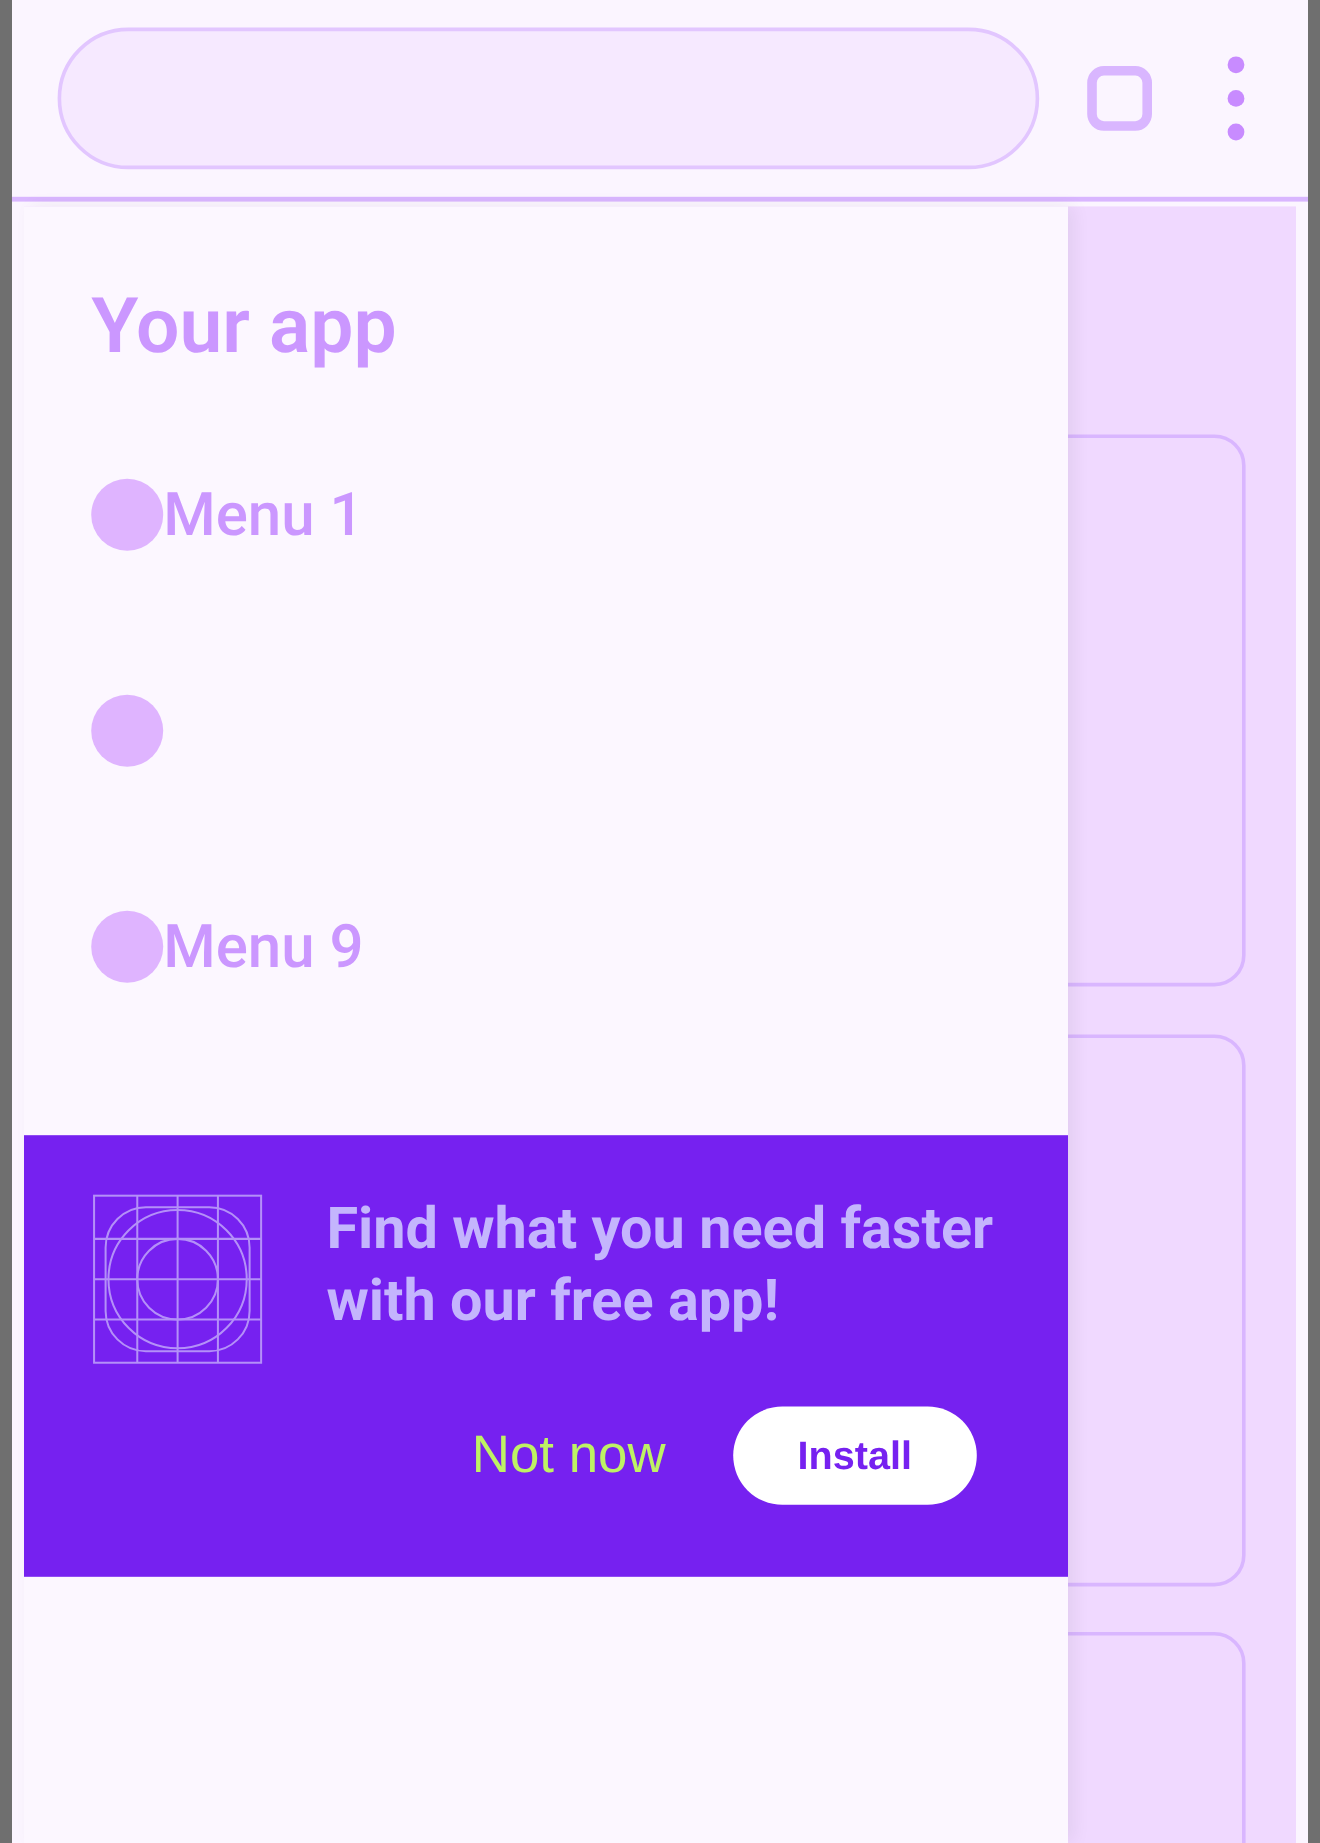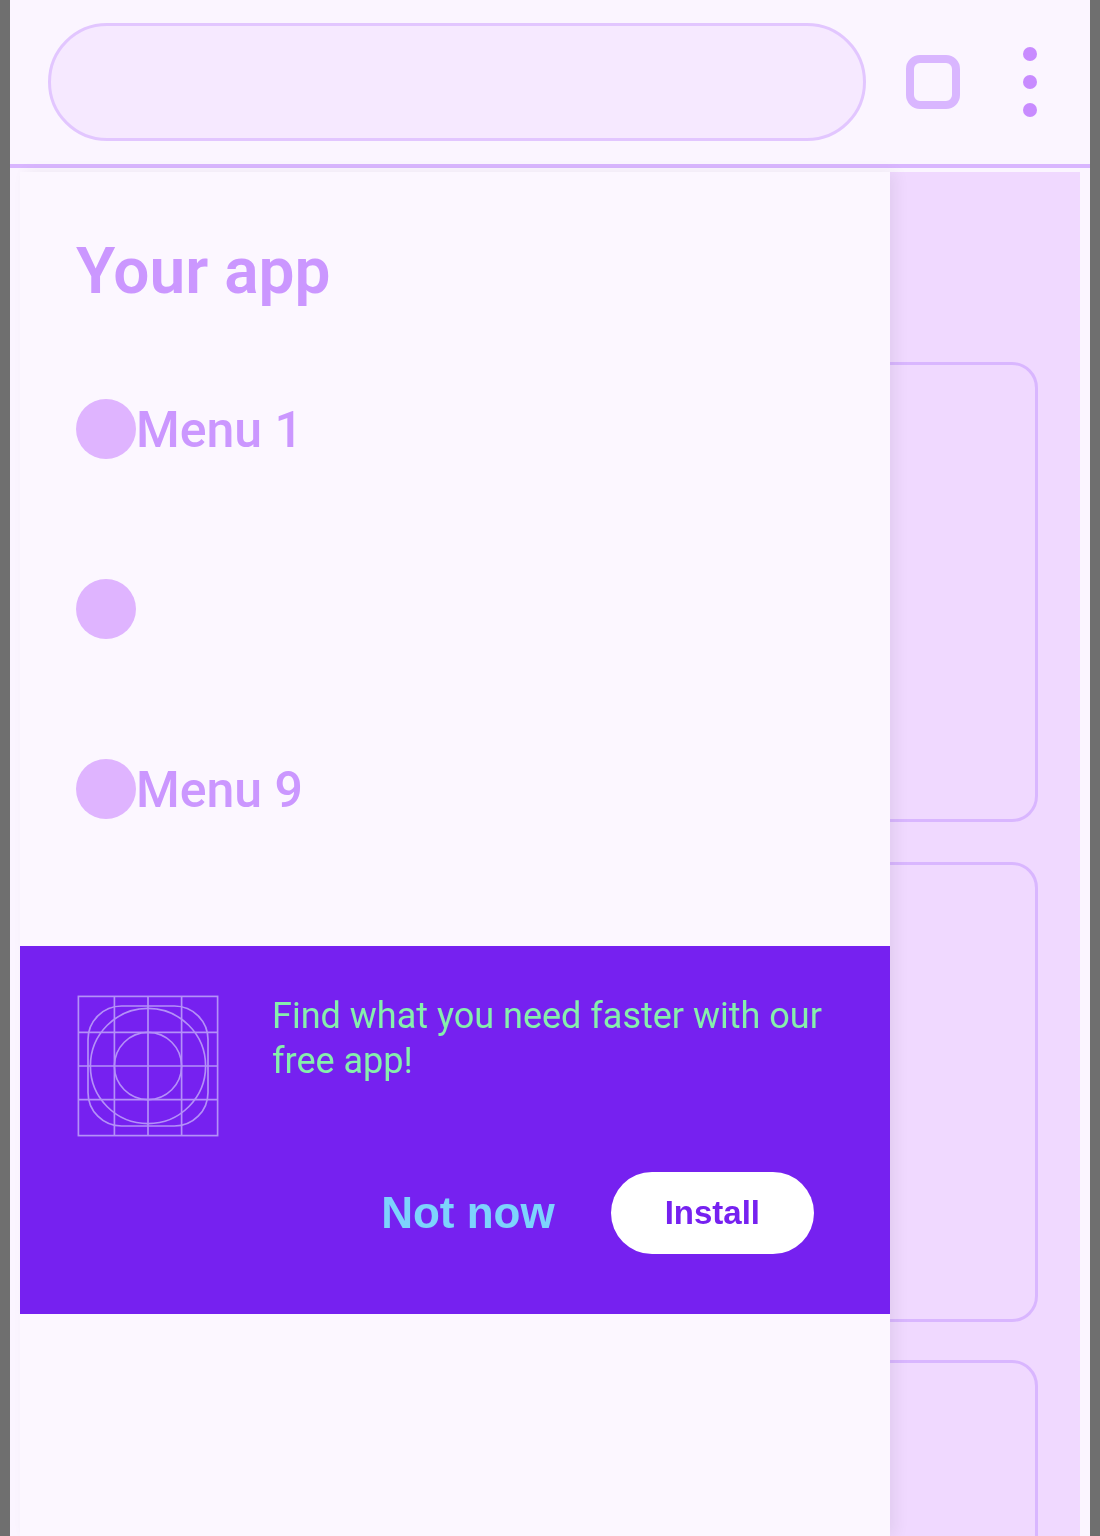--- a/index.html
+++ b/index.html
@@ -113,35 +113,35 @@
     left: 0; right: 0;
     height: 368px;
     background: #7621f0;
     padding: 48px 52px 40px 56px;
     display: flex; flex-direction: column; gap: 34px;
   }
   .promo-top {
     display: flex; gap: 52px; align-items: flex-start;
   }
   .promo-text {
-    font-size: 36px;
+    font-size: 48px;
     line-height: 1.24;
-    font-weight: 400;
-    color: #86efac;
+    font-weight: 700;
+    color: #c4b5fd;
     max-width: 600px;
   }
   .promo-actions {
     display: flex; justify-content: flex-end; align-items: center;
     gap: 46px;
     padding-right: 24px;
   }
   .btn-notnow {
     font-size: 44px;
-    font-weight: 700;
-    color: #7dd3fc;
+    font-weight: 400;
+    color: #bef264;
     background: transparent;
     border: none;
     padding: 14px 10px;
   }
   .btn-install {
     font-size: 33px;
     font-weight: 600;
     color: #7621f0;
     background: #ffffff;
     border: none;

